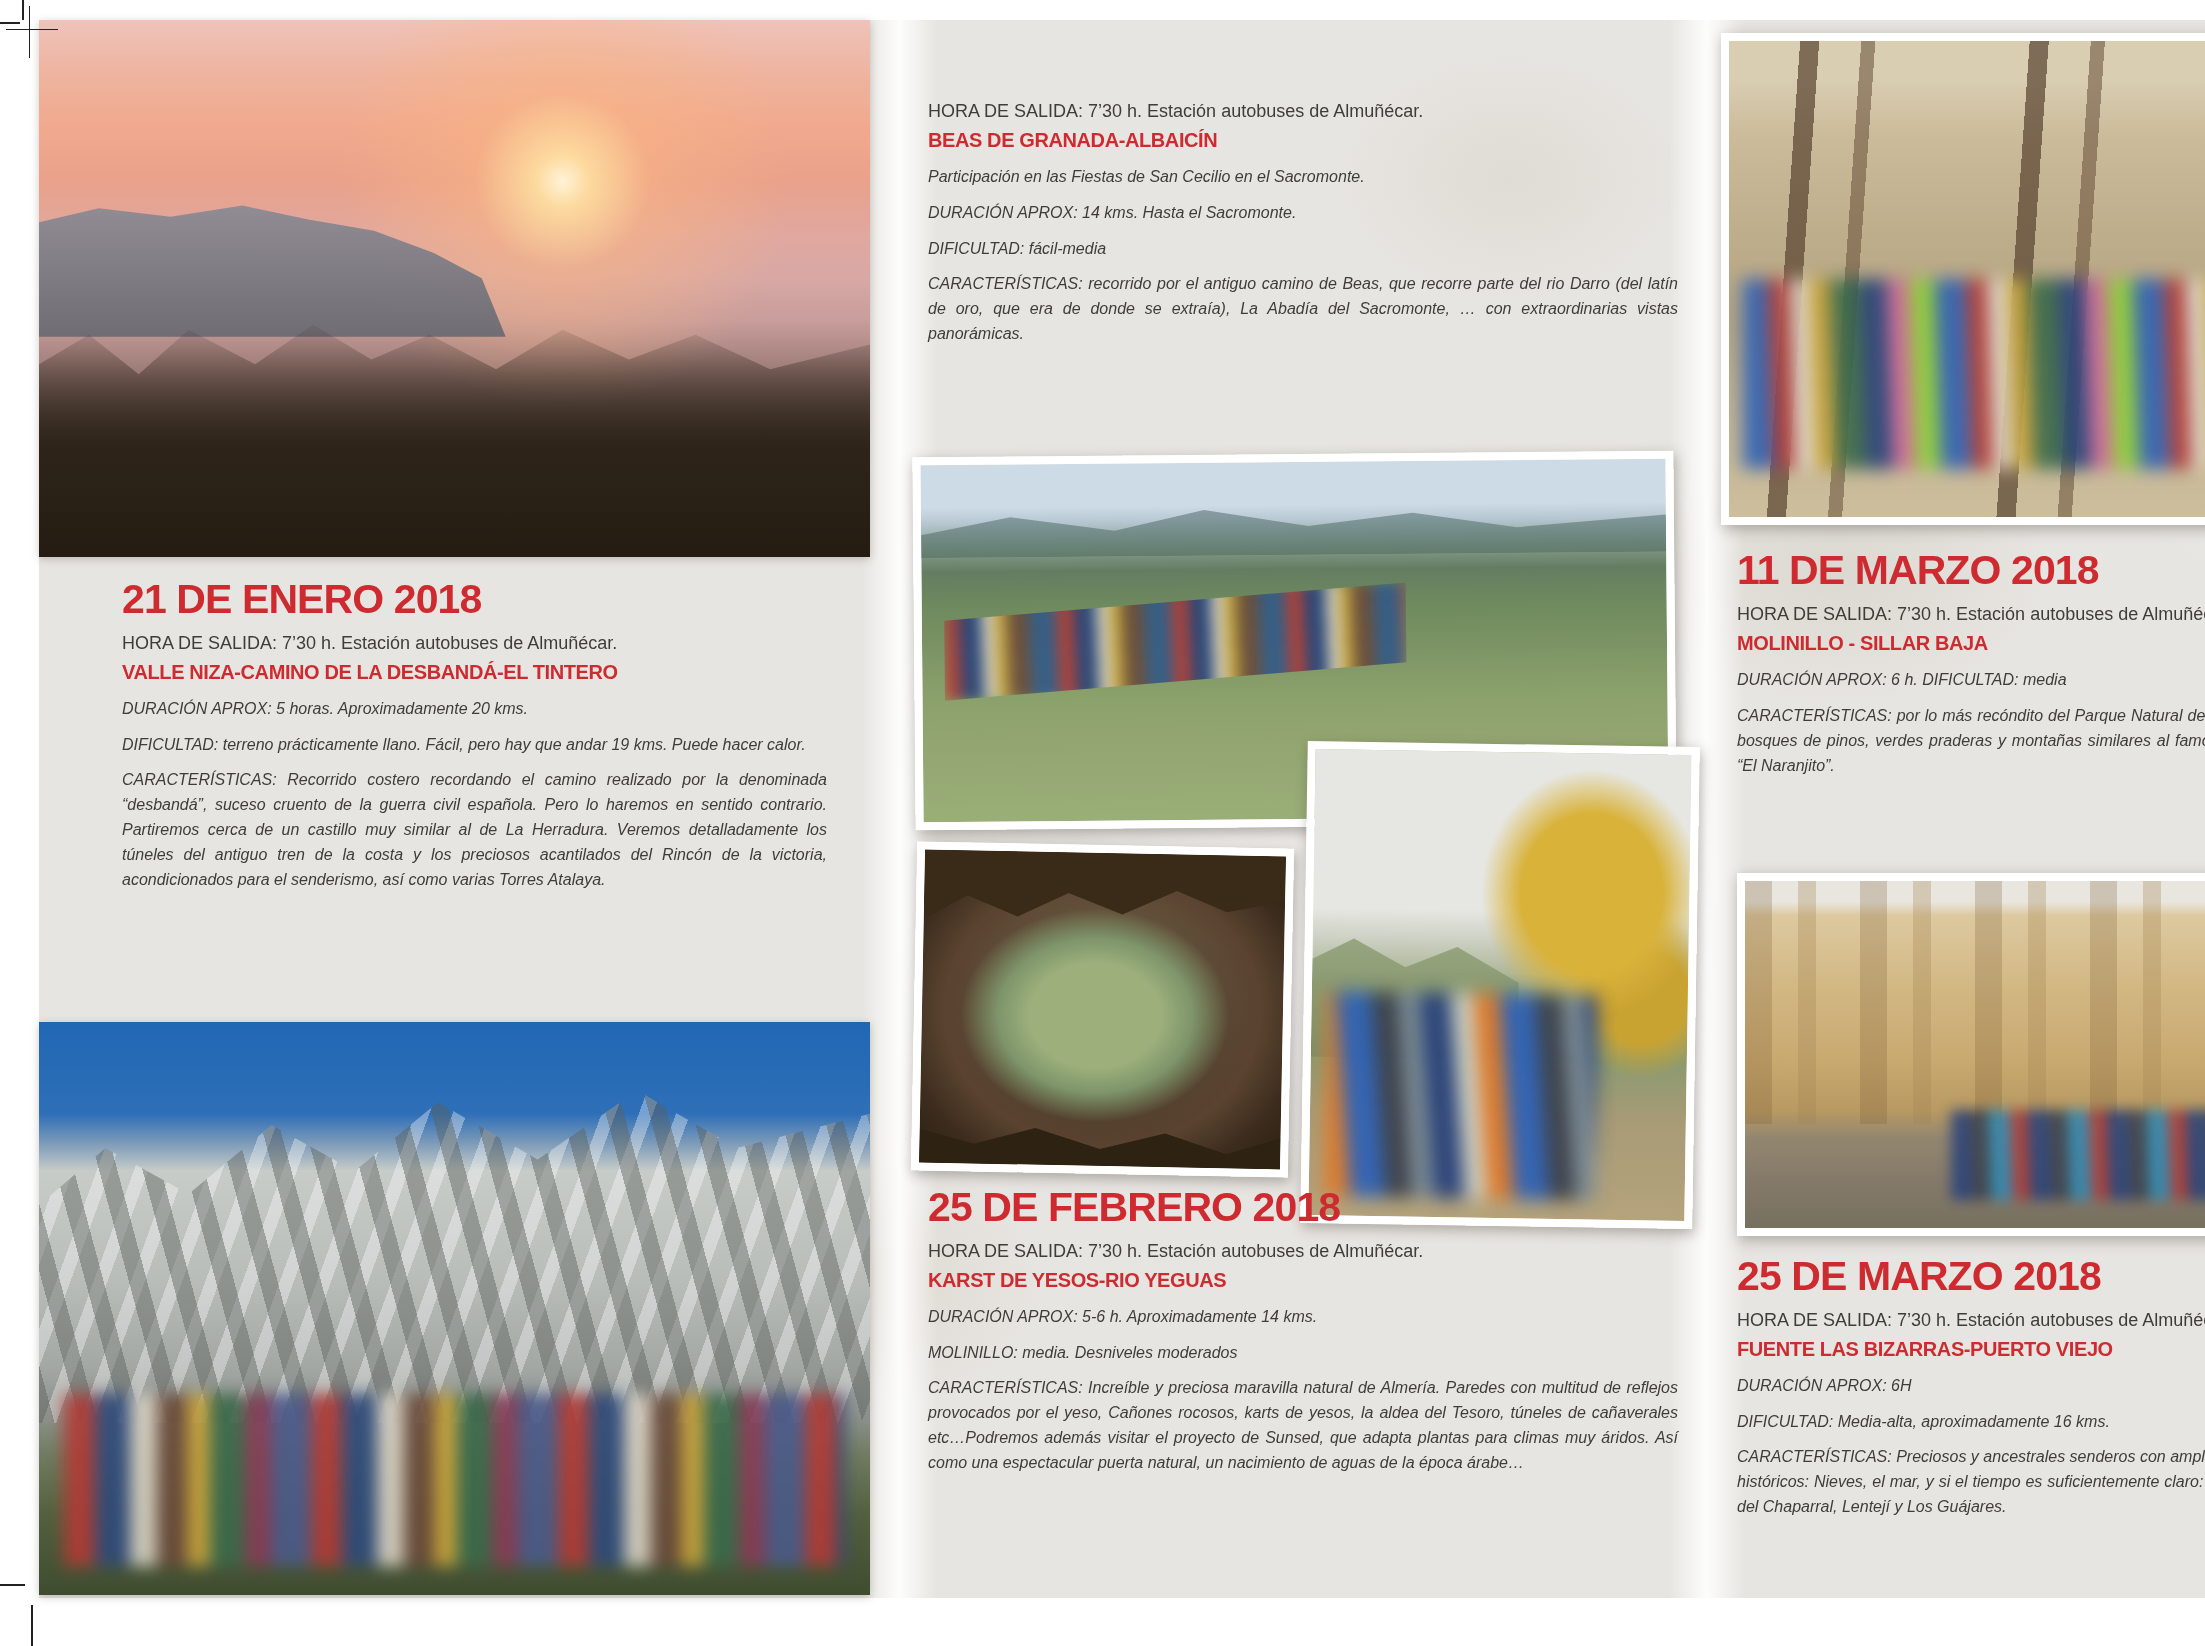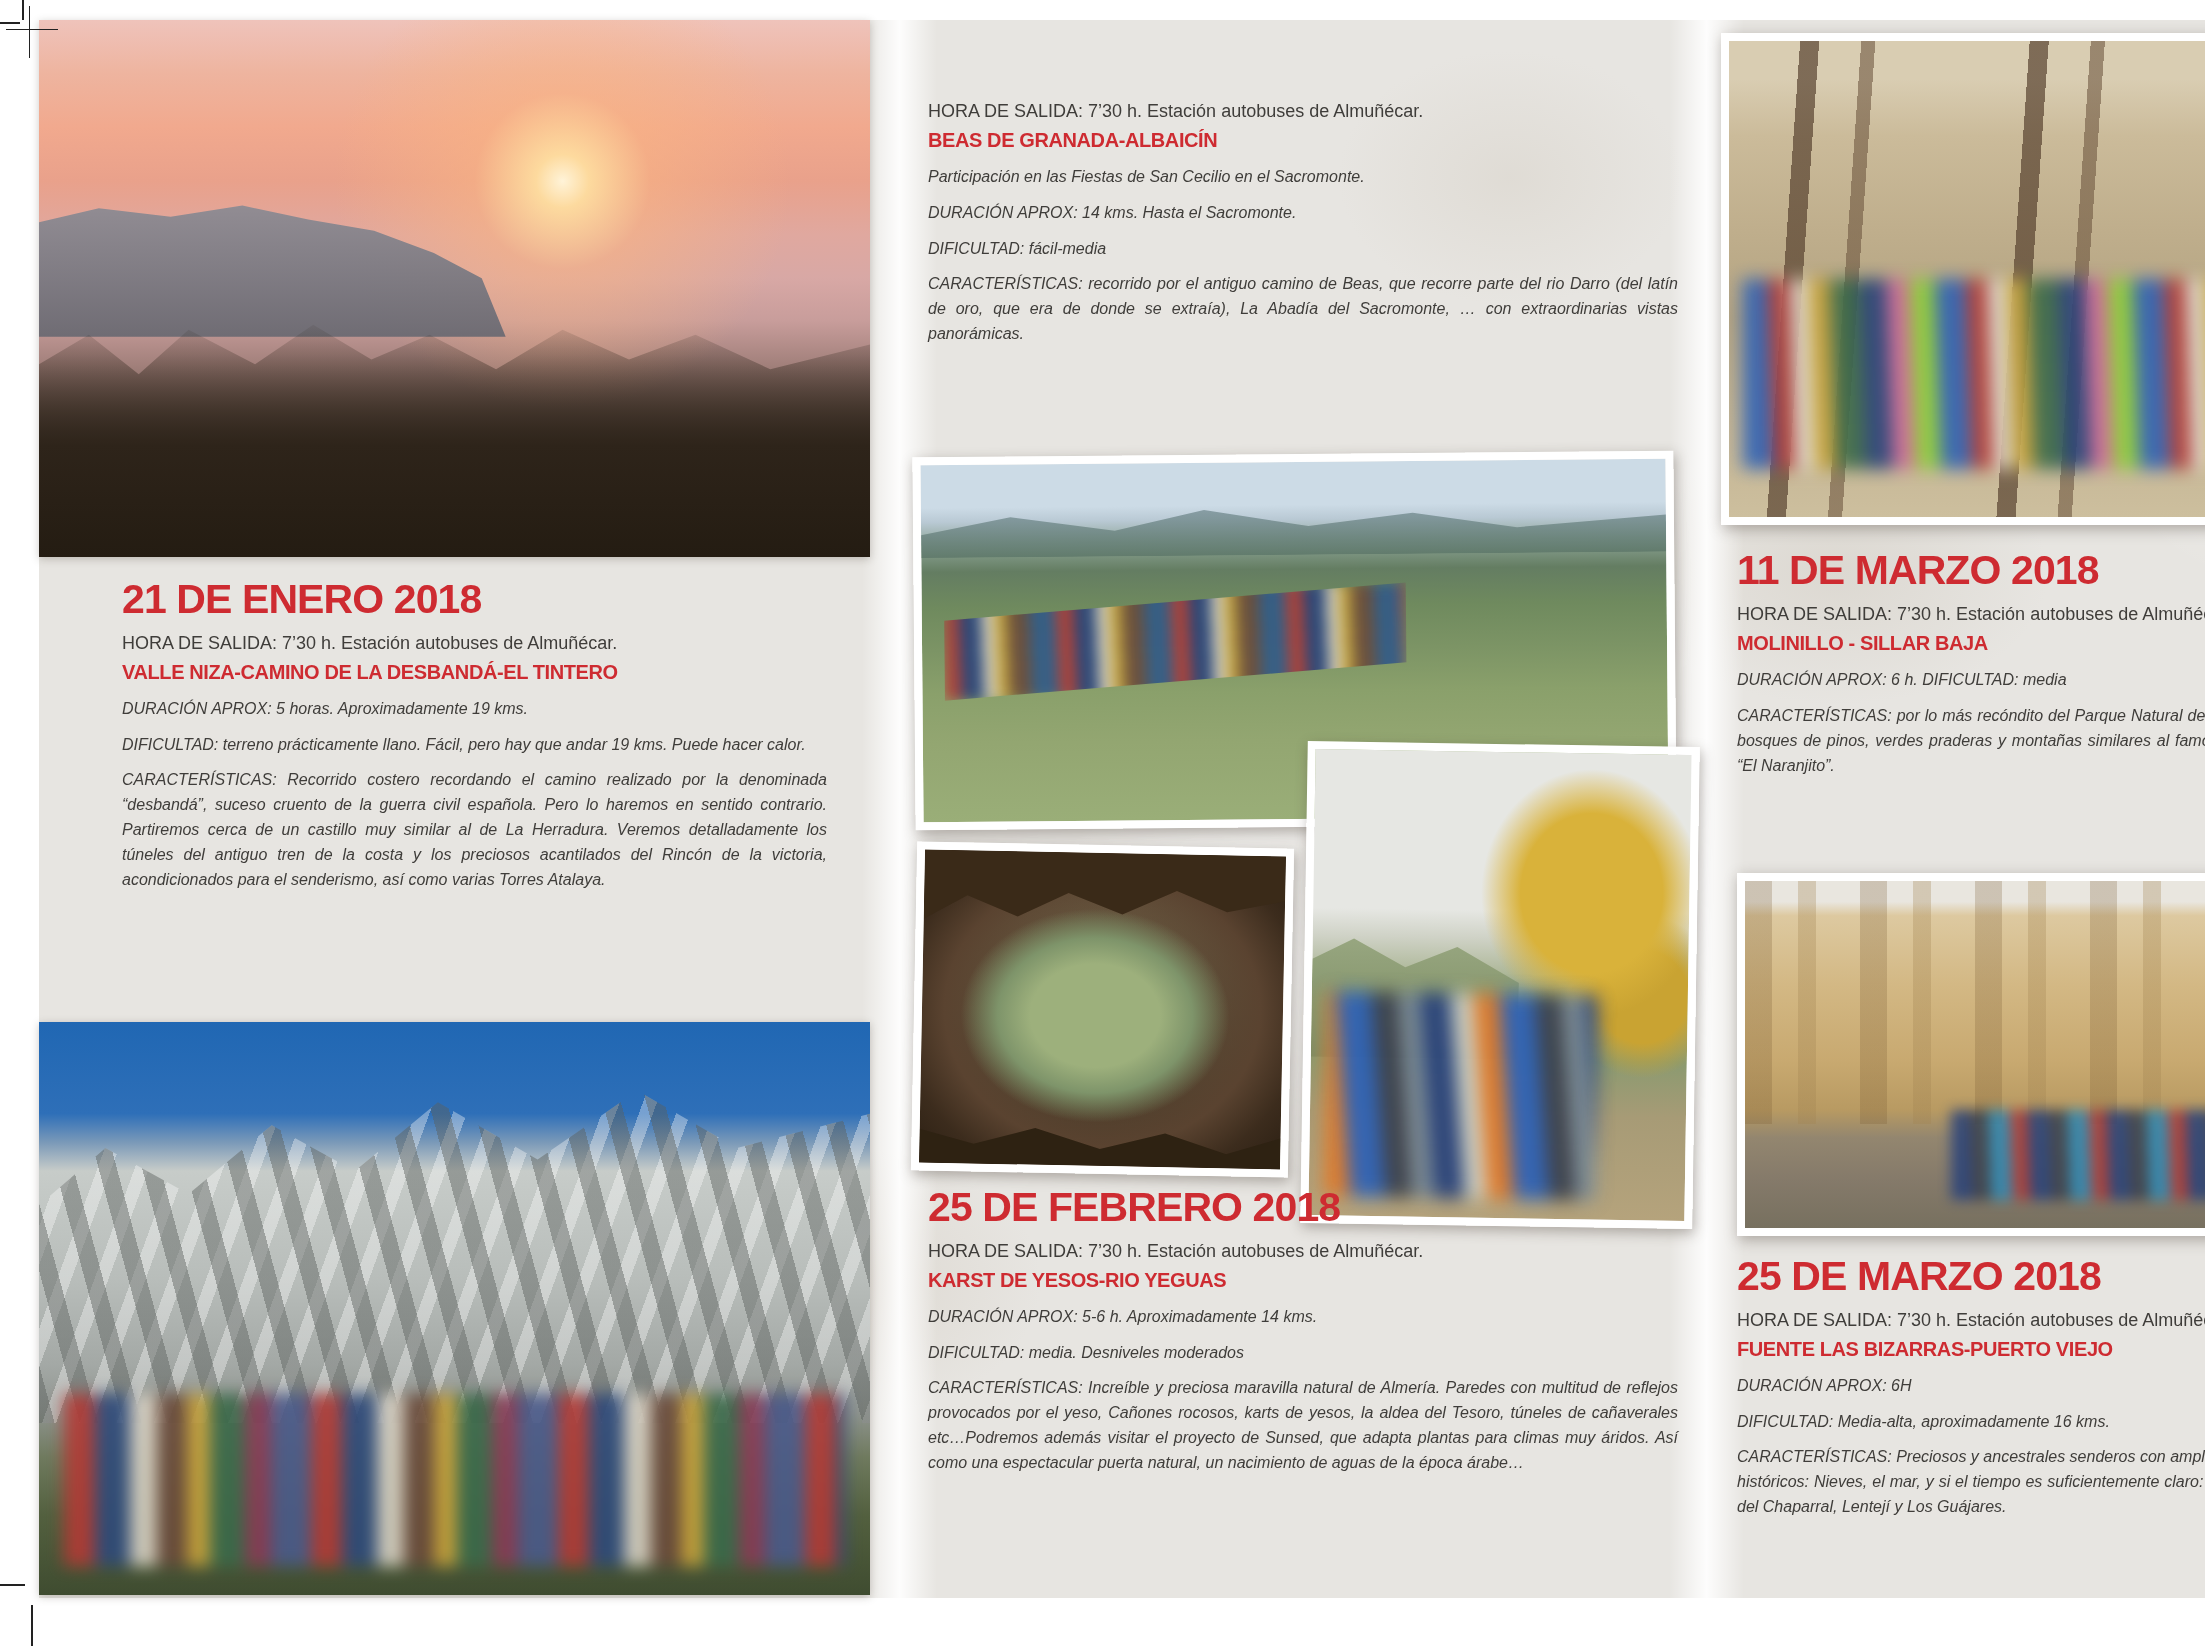--- a/index.html
+++ b/index.html
@@ -144,38 +144,38 @@
       <div class="photo ph-cave geo-cave"></div>
       <div class="photo ph-autumn geo-autumn"></div>
       <div class="photo ph-forest geo-forest"></div>
       <div class="photo ph-canyon geo-canyon"></div>
     </div>
   <div id="sections">
       <section class="sec sec-jan21">
         <h2 class="date">21 DE ENERO 2018</h2>
         <p class="departure">HORA DE SALIDA: 7’30 h. Estación autobuses de Almuñécar.</p>
         <h3 class="route">VALLE NIZA-CAMINO DE LA DESBANDÁ-EL TINTERO</h3>
-        <p class="body">DURACIÓN APROX: 5 horas. Aproximadamente 19 kms.</p>
+        <p class="body">DURACIÓN APROX: 5 horas. Aproximadamente 20 kms.</p>
         <p class="body">DIFICULTAD: terreno prácticamente llano. Fácil, pero hay que andar 19 kms. Puede hacer calor.</p>
         <p class="body">CARACTERÍSTICAS: Recorrido costero recordando el camino realizado por la denominada “desbandá”, suceso cruento de la guerra civil española.  Pero lo haremos en sentido contrario. Partiremos cerca de  un castillo muy similar al de La Herradura. Veremos detalladamente los túneles del antiguo tren de la costa y los preciosos acantilados del Rincón de la victoria, acondicionados para el senderismo, así como varias Torres Atalaya.</p>
       </section>
       <section class="sec sec-feb4">
         <p class="departure">HORA DE SALIDA: 7’30 h. Estación autobuses de Almuñécar.</p>
         <h3 class="route">BEAS DE GRANADA-ALBAICÍN</h3>
         <p class="body">Participación en las Fiestas de San Cecilio en el Sacromonte.</p>
         <p class="body">DURACIÓN APROX: 14 kms. Hasta el Sacromonte.</p>
         <p class="body">DIFICULTAD: fácil-media</p>
         <p class="body">CARACTERÍSTICAS: recorrido por el antiguo camino de Beas, que recorre parte del rio Darro (del latín de oro, que era de donde se extraía),  La Abadía del Sacromonte, … con extraordinarias vistas panorámicas.</p>
       </section>
       <section class="sec sec-feb25">
         <h2 class="date">25 DE FEBRERO 2018</h2>
         <p class="departure">HORA DE SALIDA: 7’30 h. Estación autobuses de Almuñécar.</p>
         <h3 class="route">KARST DE YESOS-RIO YEGUAS</h3>
         <p class="body">DURACIÓN APROX: 5-6 h. Aproximadamente 14 kms.</p>
-        <p class="body">DIFICULTAD: media. Desniveles moderados</p>
+        <p class="body">MOLINILLO: media. Desniveles moderados</p>
         <p class="body">CARACTERÍSTICAS: Increíble  y preciosa maravilla natural de Almería. Paredes con multitud de reflejos provocados por el yeso, Cañones rocosos, karts de yesos, la aldea del Tesoro, túneles de cañaverales etc…Podremos además visitar el proyecto de Sunsed, que adapta plantas para climas muy áridos. Así como una espectacular puerta natural, un nacimiento de aguas de la época árabe…</p>
       </section>
       <section class="sec sec-mar11">
         <h2 class="date">11 DE MARZO 2018</h2>
         <p class="departure">HORA DE SALIDA: 7’30 h. Estación autobuses de Almuñécar.</p>
         <h3 class="route">MOLINILLO - SILLAR BAJA</h3>
         <p class="body">DURACIÓN APROX: 6 h. DIFICULTAD: media</p>
         <p class="body">CARACTERÍSTICAS: por lo más recóndito del Parque Natural de la Sierra de Huétor, con abundantes bosques de pinos, verdes praderas y montañas similares al famoso naranjo de Bulnes en pequeñito: “El Naranjito”.</p>
       </section>
       <section class="sec sec-mar25">

